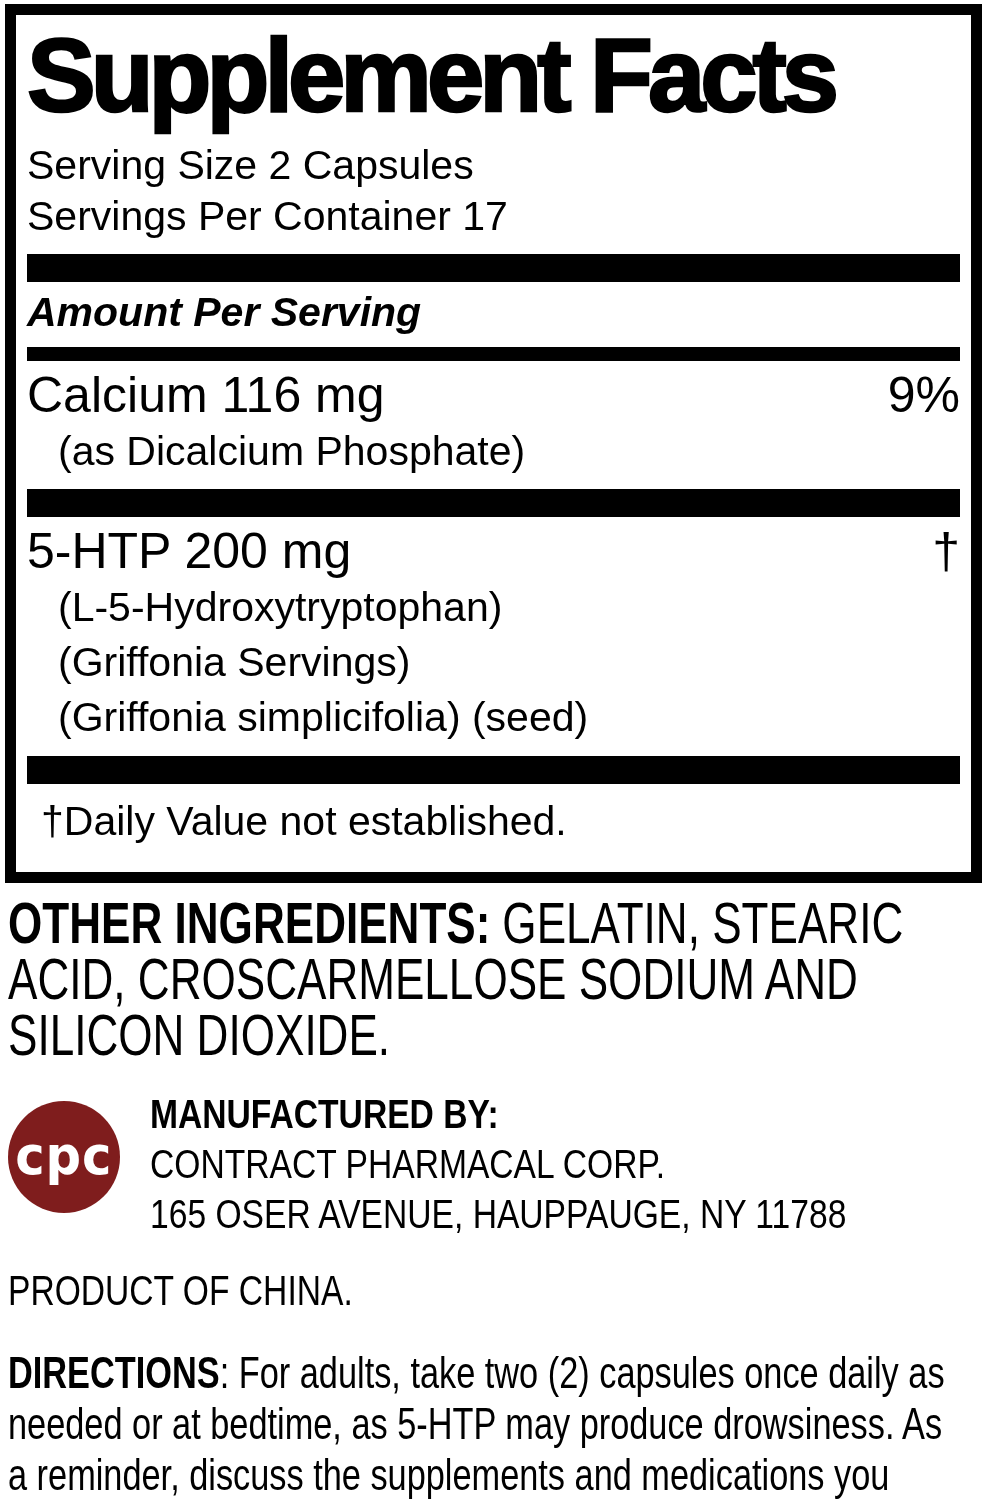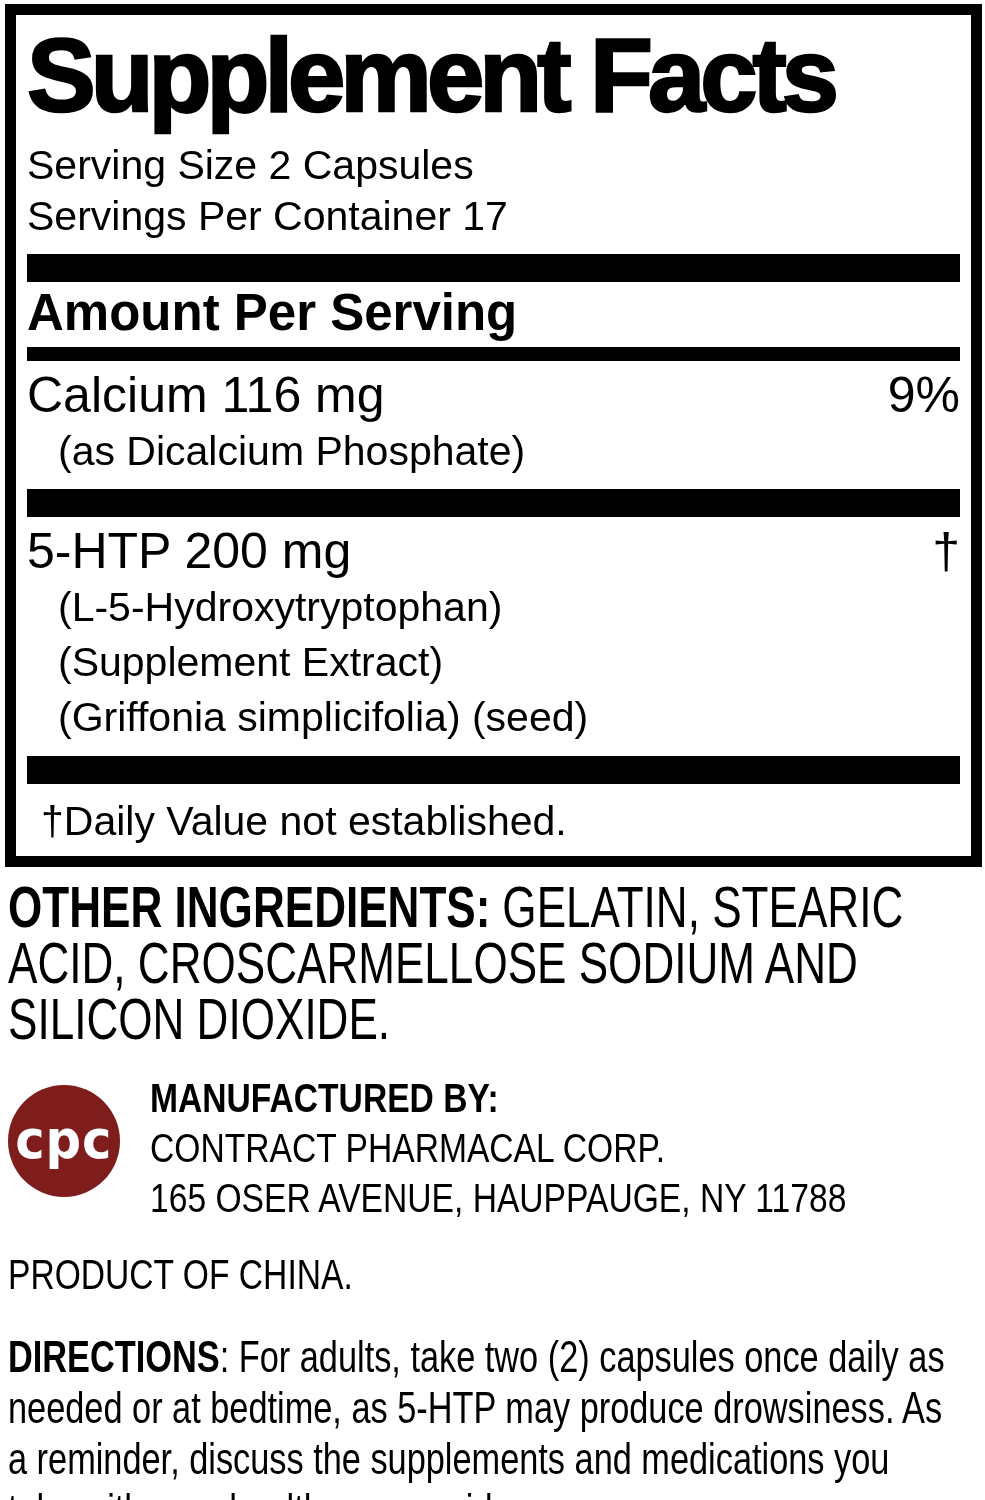--- a/index.html
+++ b/index.html
@@ -12,21 +12,21 @@
     height: 1500px;
     overflow: hidden;
     color: #000;
     font-family: "Liberation Sans", sans-serif;
   }
 
   
   .facts-box {
     margin: 4px 3px 0 5px;
     border: 11px solid #000;
-    padding: 2px 11px 12px 11px;
+    padding: 2px 11px 28px 11px;
     background: #fff;
   }
   .sf-title {
     font-family: "Liberation Sans", sans-serif;
     font-weight: bold;
     font-size: 103px;
     letter-spacing: -5px;
     line-height: 1.02;
     -webkit-text-stroke: 2.5px #000;
     margin: 6px 0 12px 0;
@@ -42,23 +42,24 @@
   .bar-thin  { height: 14px; }
   .bar-1 { margin: 12px 0 4px 0; }
   .bar-2 { margin: 11px 0 0 0; }
   .bar-3 { margin: 16px 0 0 0; }
   .bar-4 { margin: 17px 0 0 0; }
 
   .col-hdr {
     display: flex;
     justify-content: space-between;
     font-weight: bold;
-    font-size: 51px;
+    font-size: 41px;
     line-height: 47px;
     margin-top: 7px;
+    font-style: italic;
   }
   .nut-row {
     display: flex;
     justify-content: space-between;
     font-size: 50px;
     line-height: 45px;
     margin-top: 12px;
   }
   .nut-sub {
     font-size: 41px;
@@ -163,21 +164,21 @@
   </div>
   <div class="nut-sub">(as Dicalcium Phosphate)</div>
 
   <div class="bar bar-thick bar-3"></div>
 
   <div class="nut-row">
     <span>5-HTP 200 mg</span>
     <span>†</span>
   </div>
   <div class="nut-sub">(L-5-Hydroxytryptophan)</div>
-  <div class="nut-sub">(Supplement Extract)</div>
+  <div class="nut-sub">(Griffonia Servings)</div>
   <div class="nut-sub">
     <span>(</span><span class="it">Griffonia simplicifolia</span><span>) (seed)</span>
   </div>
 
   <div class="bar bar-thick bar-4"></div>
 
   <div class="footnote">†Daily Value not established.</div>
 </div>
 
 <div class="oi-block cond">

